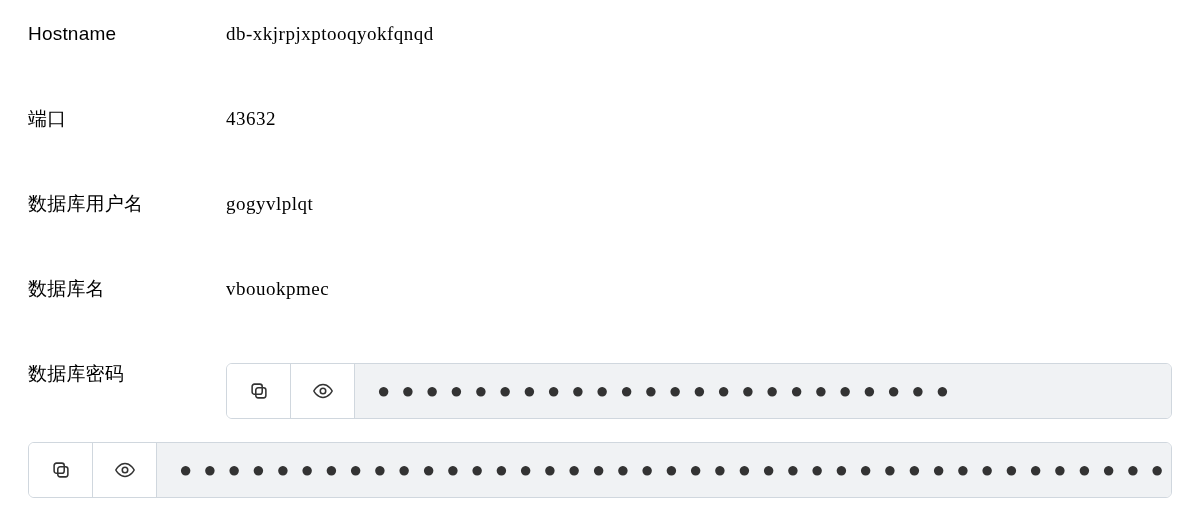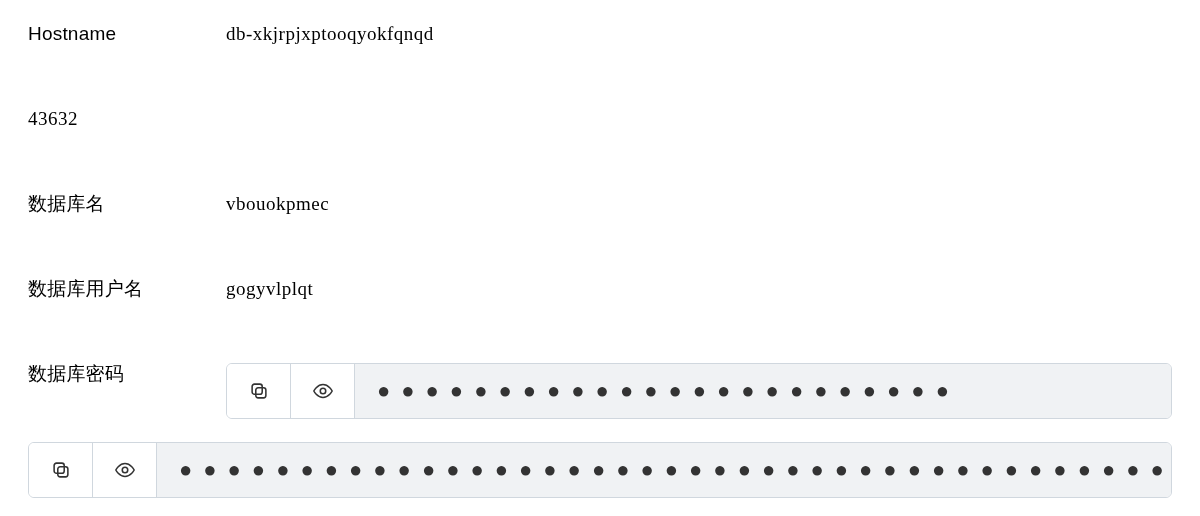--- a/index.html
+++ b/index.html
@@ -84,31 +84,32 @@
 <body>
 
 <div class="table">
 
   <div class="row">
     <div class="label">Hostname</div>
     <div class="value">db-xkjrpjxptooqyokfqnqd</div>
   </div>
 
   <div class="row">
+    <div class="label">端口</div>
     <div class="value">43632</div>
+  </div>
+
+  <div class="row">
+    <div class="label">数据库用户名</div>
+    <div class="value">gogyvlplqt</div>
   </div>
 
   <div class="row">
     <div class="label">数据库名</div>
     <div class="value">vbouokpmec</div>
-  </div>
-
-  <div class="row">
-    <div class="label">数据库用户名</div>
-    <div class="value">gogyvlplqt</div>
   </div>
 
   <div class="row tight">
     <div class="label">数据库密码</div>
     <div class="masked-group">
       <button class="icon-btn" aria-label="copy">
         <span>
           <svg viewBox="0 0 24 24" fill="none" stroke="currentColor" stroke-width="1.7" stroke-linecap="round" stroke-linejoin="round">
             <rect x="8.5" y="8.5" width="11" height="11" rx="2.5"></rect>
             <rect x="4.5" y="4.5" width="11" height="11" rx="2.5"></rect>

